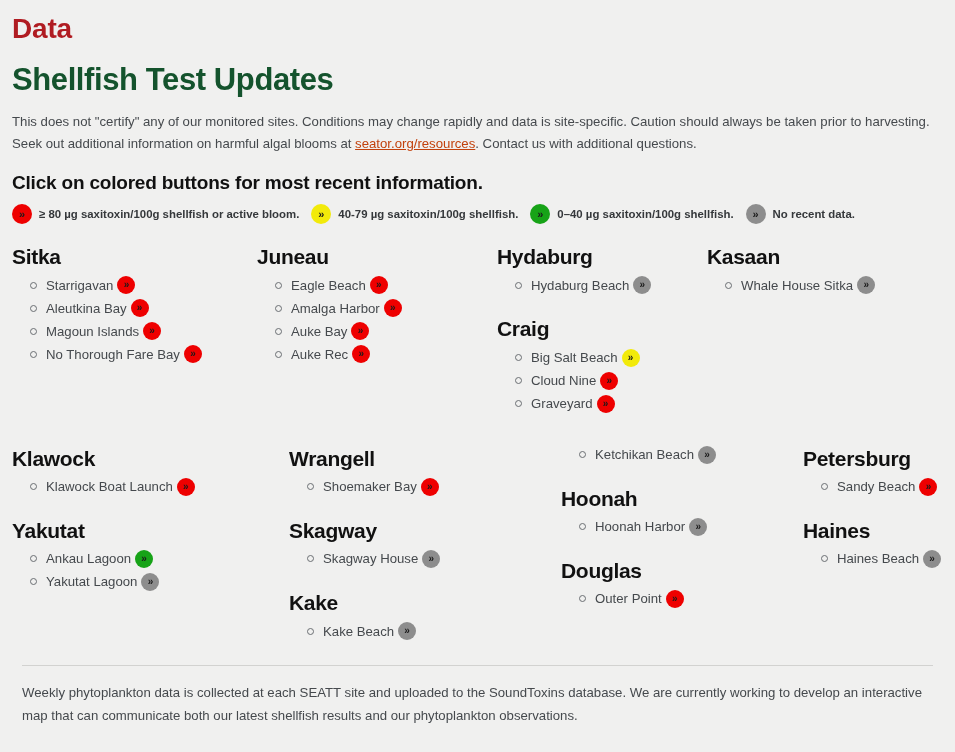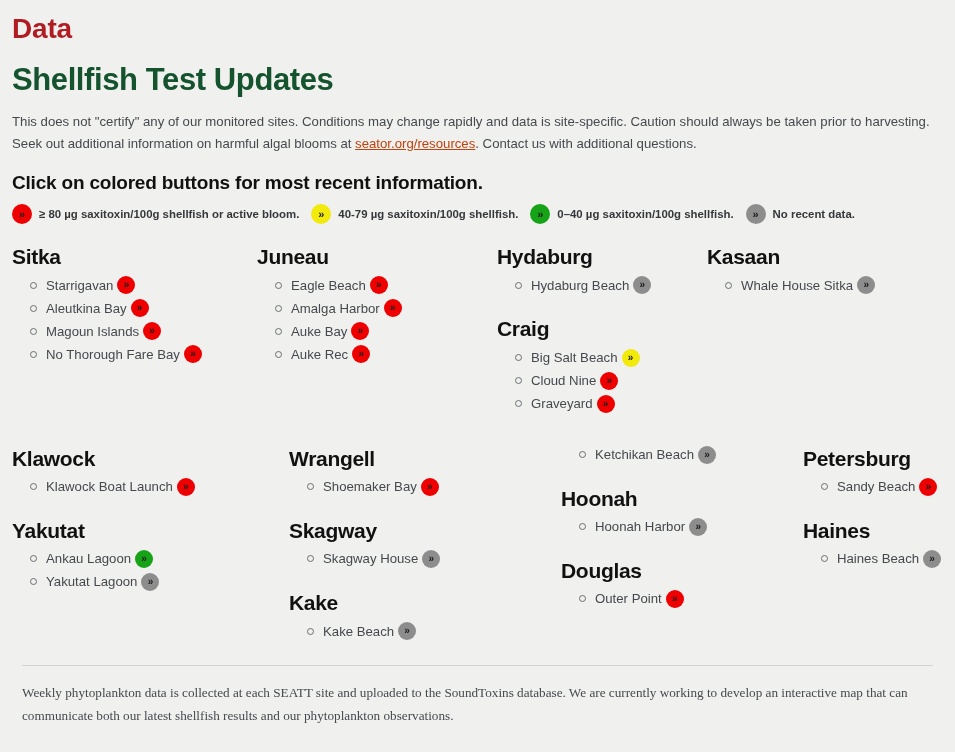--- a/index.html
+++ b/index.html
@@ -131,21 +131,21 @@
     margin: 0 9px 0 18px;
     flex: 0 0 auto;
   }
   .site-name {
     font-size: 13.2px;
     color: #45494d;
     margin-right: 4px;
     white-space: nowrap;
   }
   .footer {
-    font-family: Liberation Serif, serif;
+    font-family: Liberation Sans, sans-serif;
     font-stretch: condensed;
     font-size: 13.2px;
     line-height: 1.72;
     color: #45494d;
     margin: 16px 12px 0 12px;
     max-width: 930px;
   }
   .footer-rule {
     border: 0;
     border-top: 1px solid #d2d2d0;

